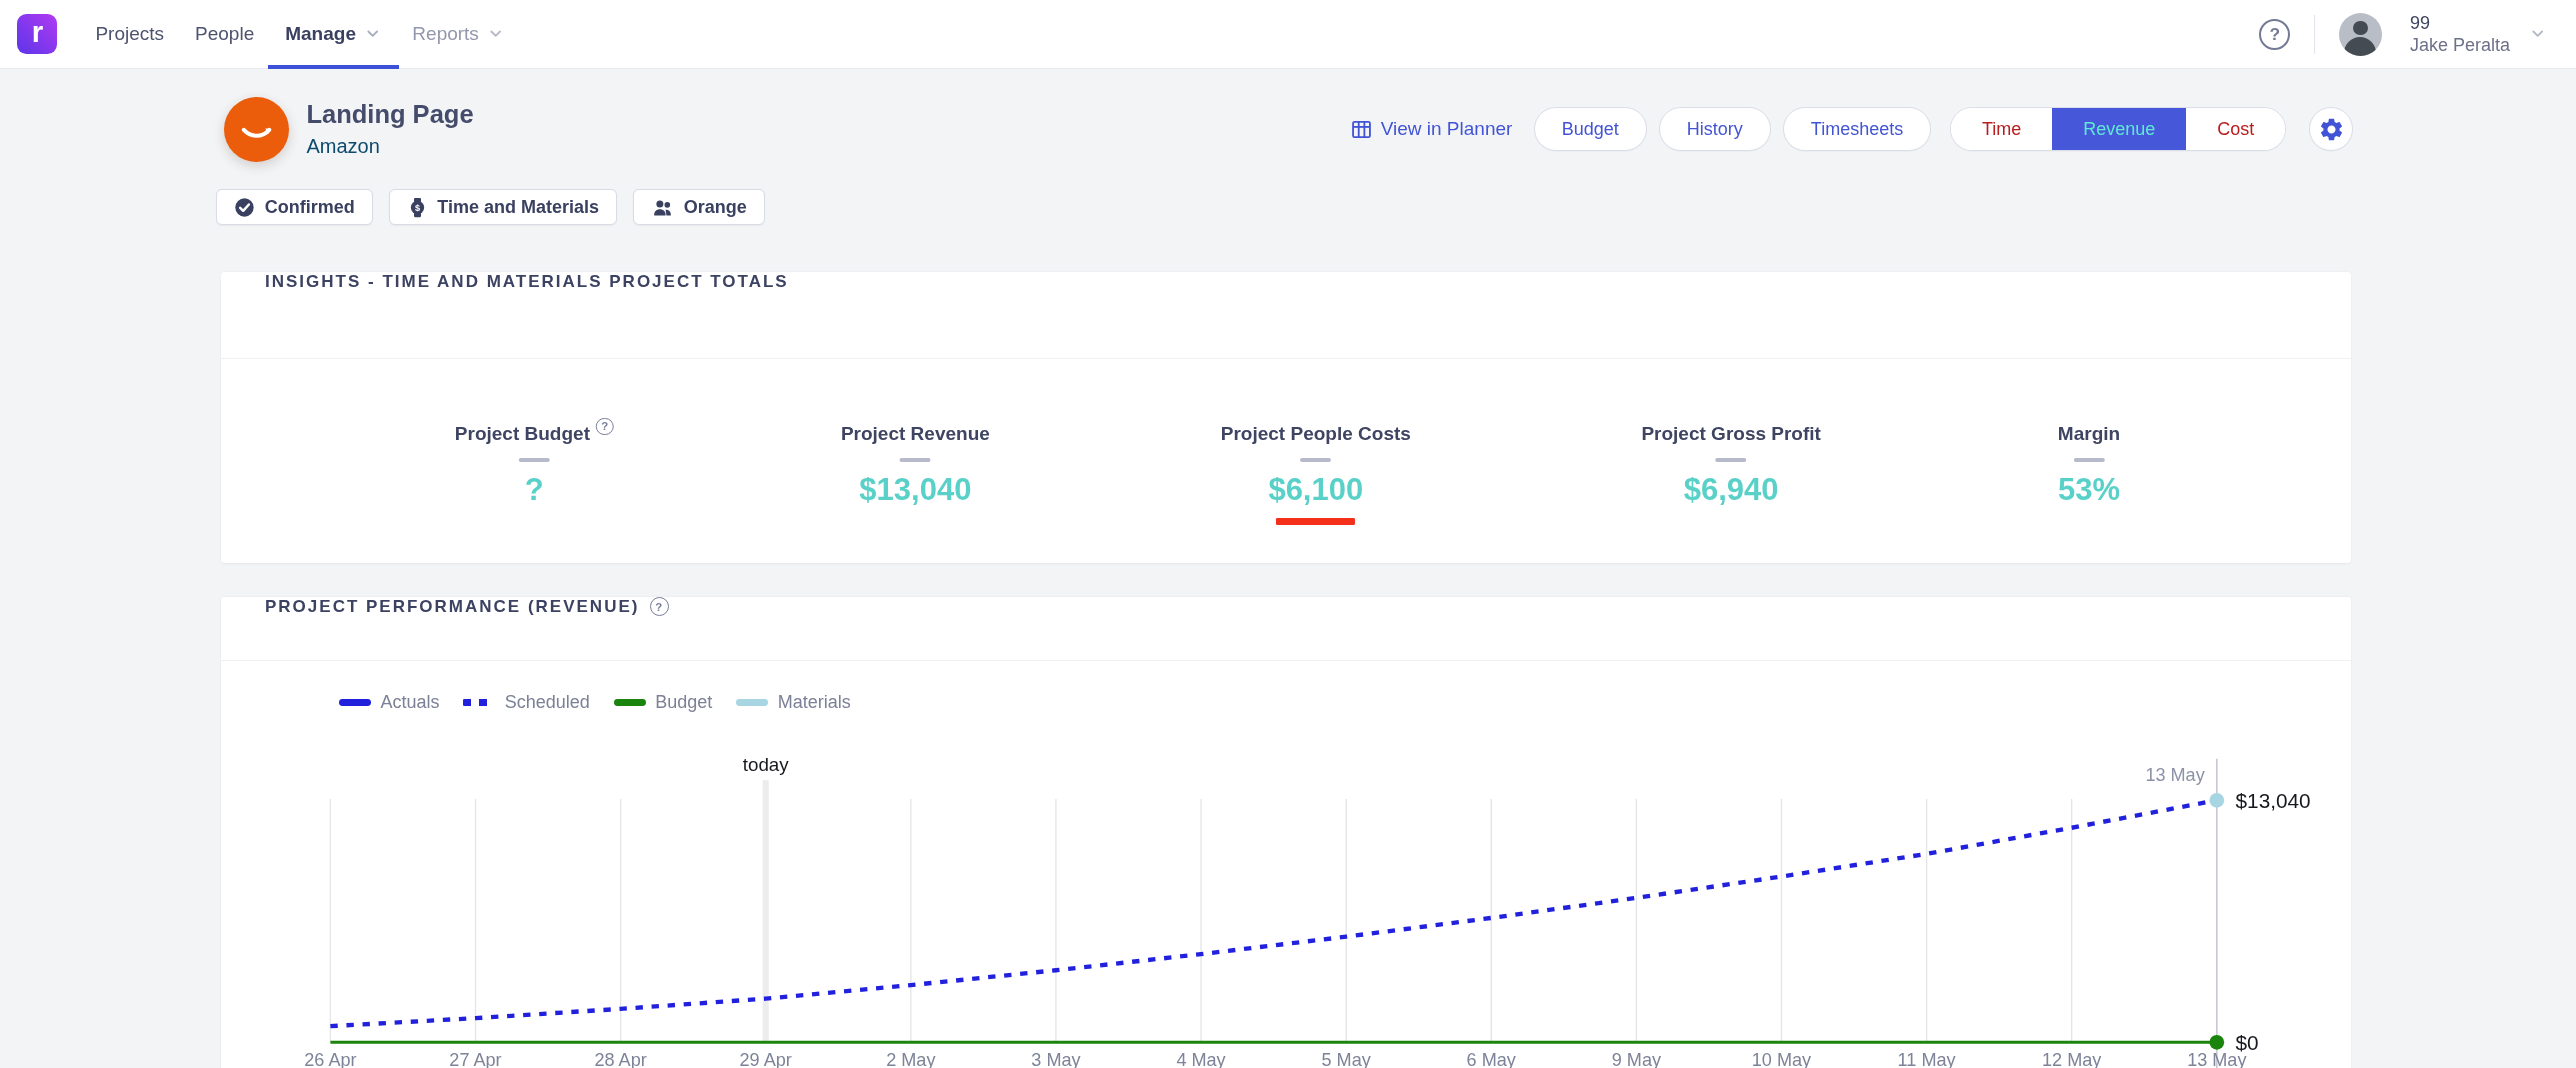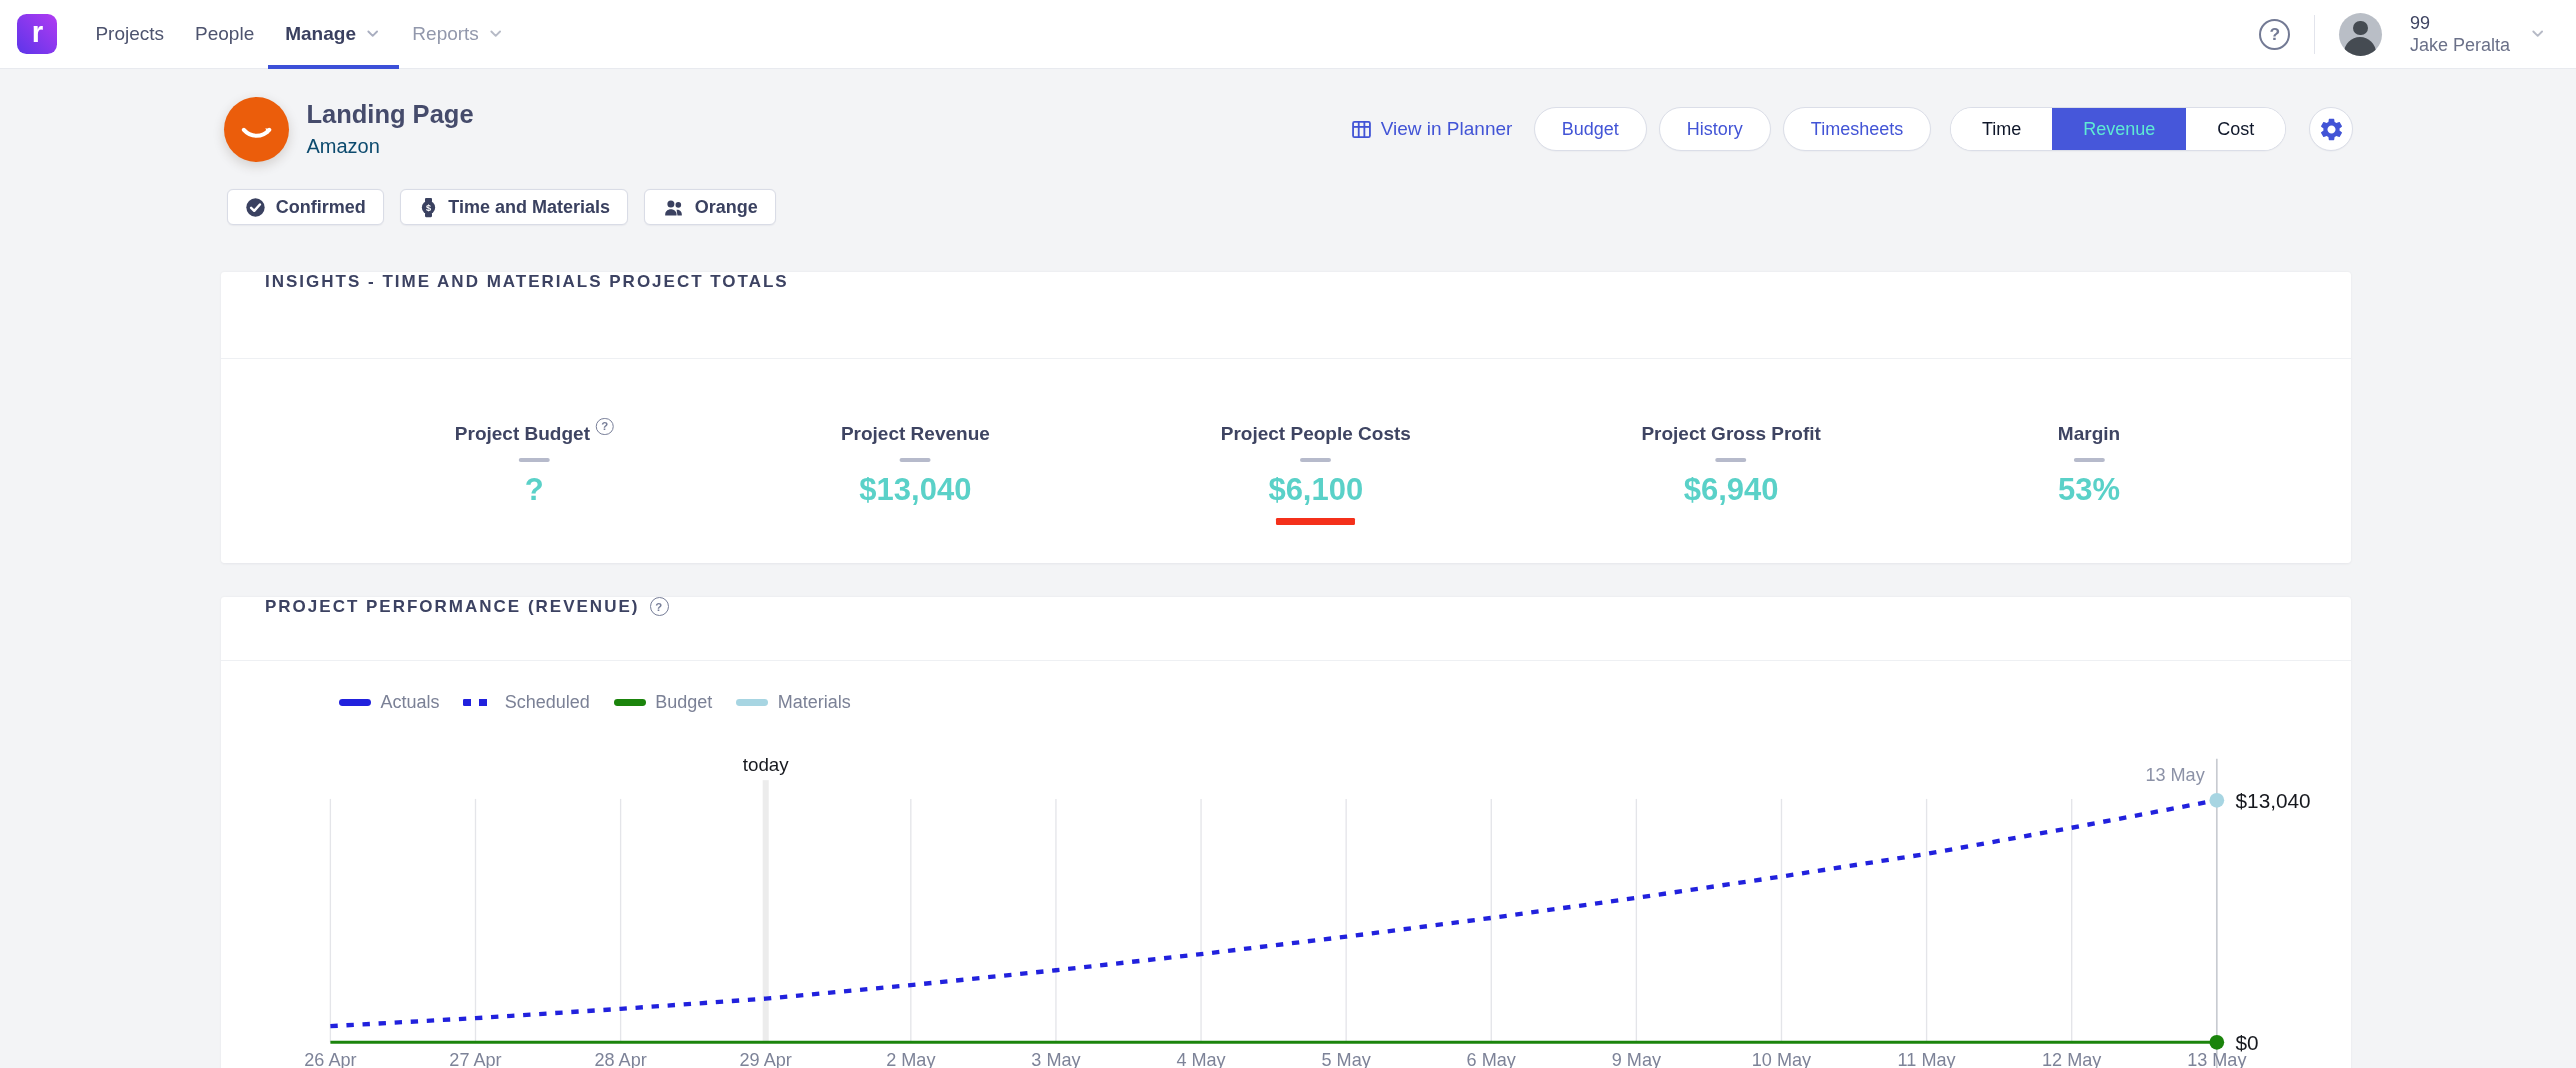--- a/index.html
+++ b/index.html
@@ -41,28 +41,28 @@
   .project-titles .client { font-size:20px; color:#0c4a6e; margin-top:5.4px; }
   .project-actions { display:flex; align-items:center; gap:12px; }
   .planner-link { display:flex; align-items:flex-start; gap:8px; color:#4254d6; font-size:19px; font-weight:500;
                   margin-right:9.4px; cursor:pointer; }
   .pill { height:44px; padding:0 27px; border-radius:22px; background:#fff; border:1.3px solid #dbdee8;
           color:#4254d6; font-size:18px; font-weight:500; display:flex; align-items:center; cursor:pointer;
           box-shadow:0 0.7px 1.3px rgba(20,24,50,.04); }
   .pill-group { display:flex; margin-left:6.7px; border:1.3px solid #dbdee8; border-radius:22px; overflow:hidden;
                 background:#fff; height:44px; box-shadow:0 0.7px 1.3px rgba(20,24,50,.04); }
   .segment { padding:0 31px; display:flex; align-items:center; font-size:18px; font-weight:500;
-             color:#0f172a; cursor:pointer; background:#fff; }
+             color:#b91c1c; cursor:pointer; background:#fff; }
   .segment.active { background:#4657da; color:#5eead4; }
   .gear-btn { width:44px; height:44px; border-radius:50%; background:#fff; border:1.3px solid #dbdee8;
               display:flex; align-items:center; justify-content:center; margin-left:10.7px; cursor:pointer;
               box-shadow:0 0.7px 1.3px rgba(20,24,50,.04); }
 
   
-  .tags-row { position:absolute; left:227px; top:189px; display:flex; gap:15.4px; }
+  .tags-row { position:absolute; left:216px; top:189px; display:flex; gap:15.4px; }
   .tag { height:36px; padding:0 17.4px; border-radius:6px; background:#fff; border:1.3px solid #d9dce6;
          display:flex; align-items:center; gap:9.4px; font-size:18px; font-weight:600; color:#3a4160;
          box-shadow:0 0.7px 1.3px rgba(20,24,50,.05); cursor:pointer; }
 
   
   .card { position:absolute; left:221px; width:2130px; background:#fff; border-radius:3.4px;
           box-shadow:0 0.7px 2.7px rgba(20,24,50,.06); }
   .card-header { display:flex; align-items:flex-start; gap:10.7px; height:auto; padding:0 0 16px 44px;
                  border-bottom:1.3px solid #eef0f3; color:#3c4262; font-size:17px; font-weight:700;
                  letter-spacing:2px; }

